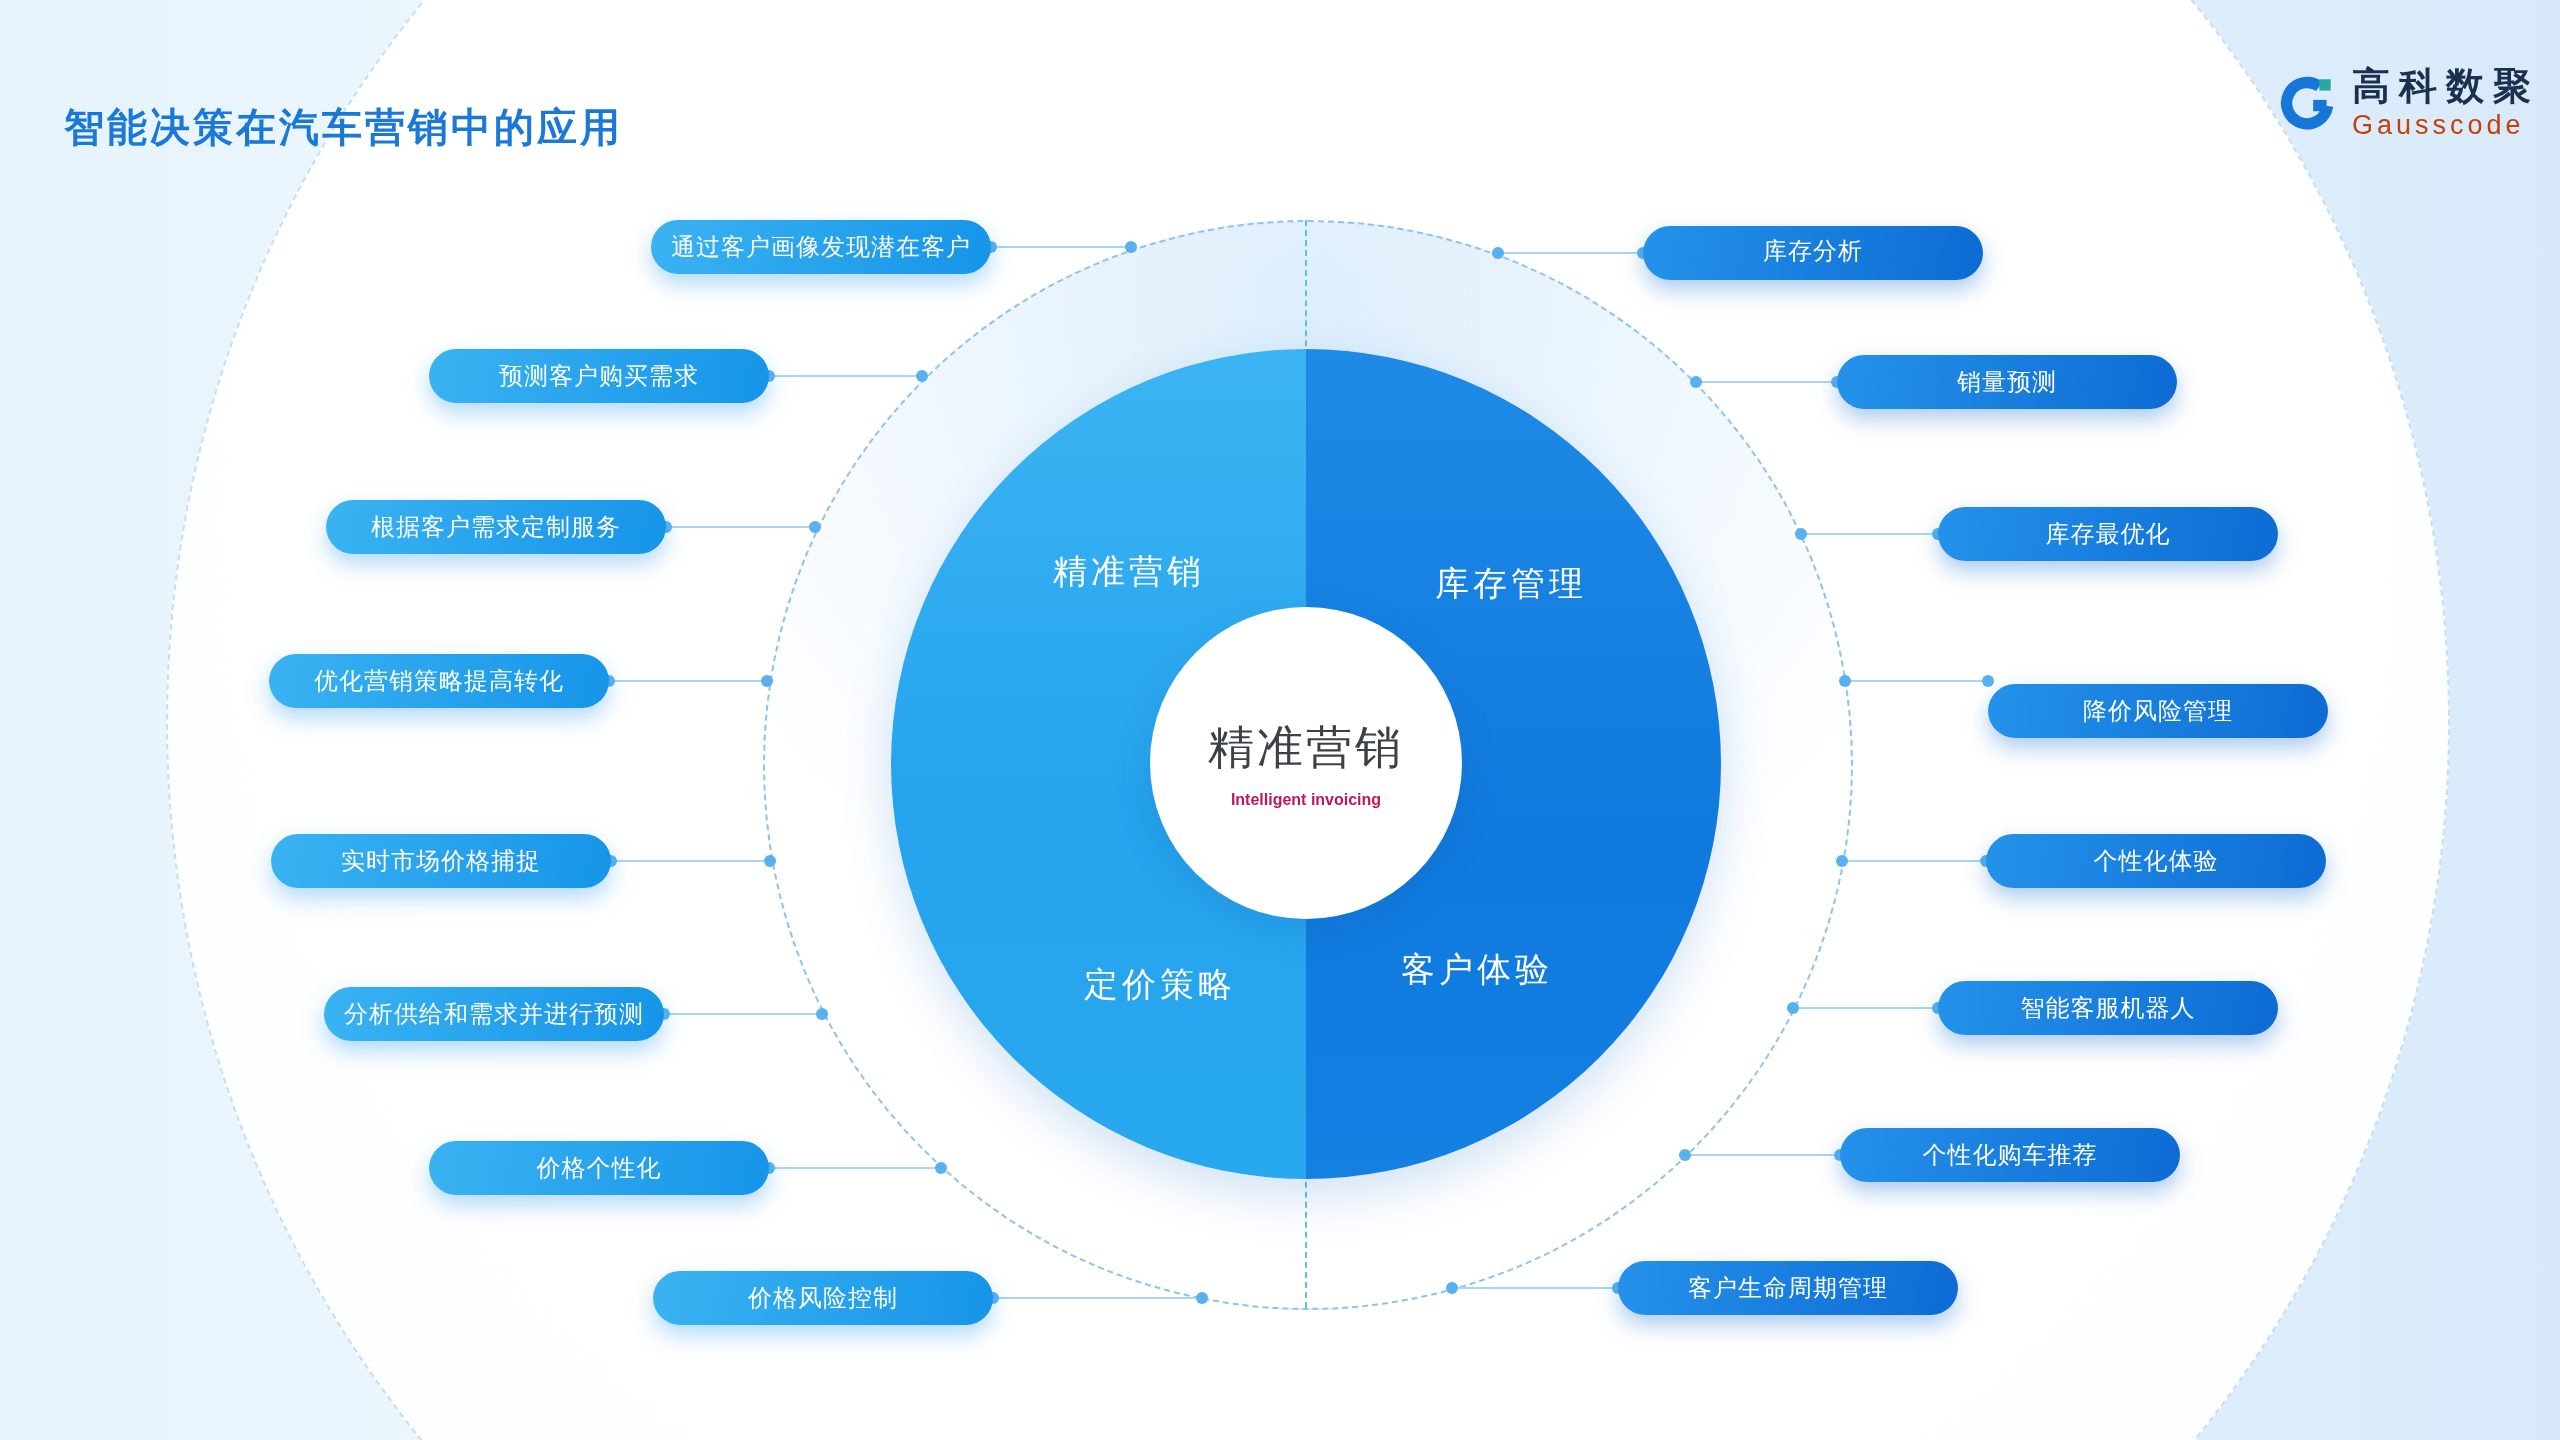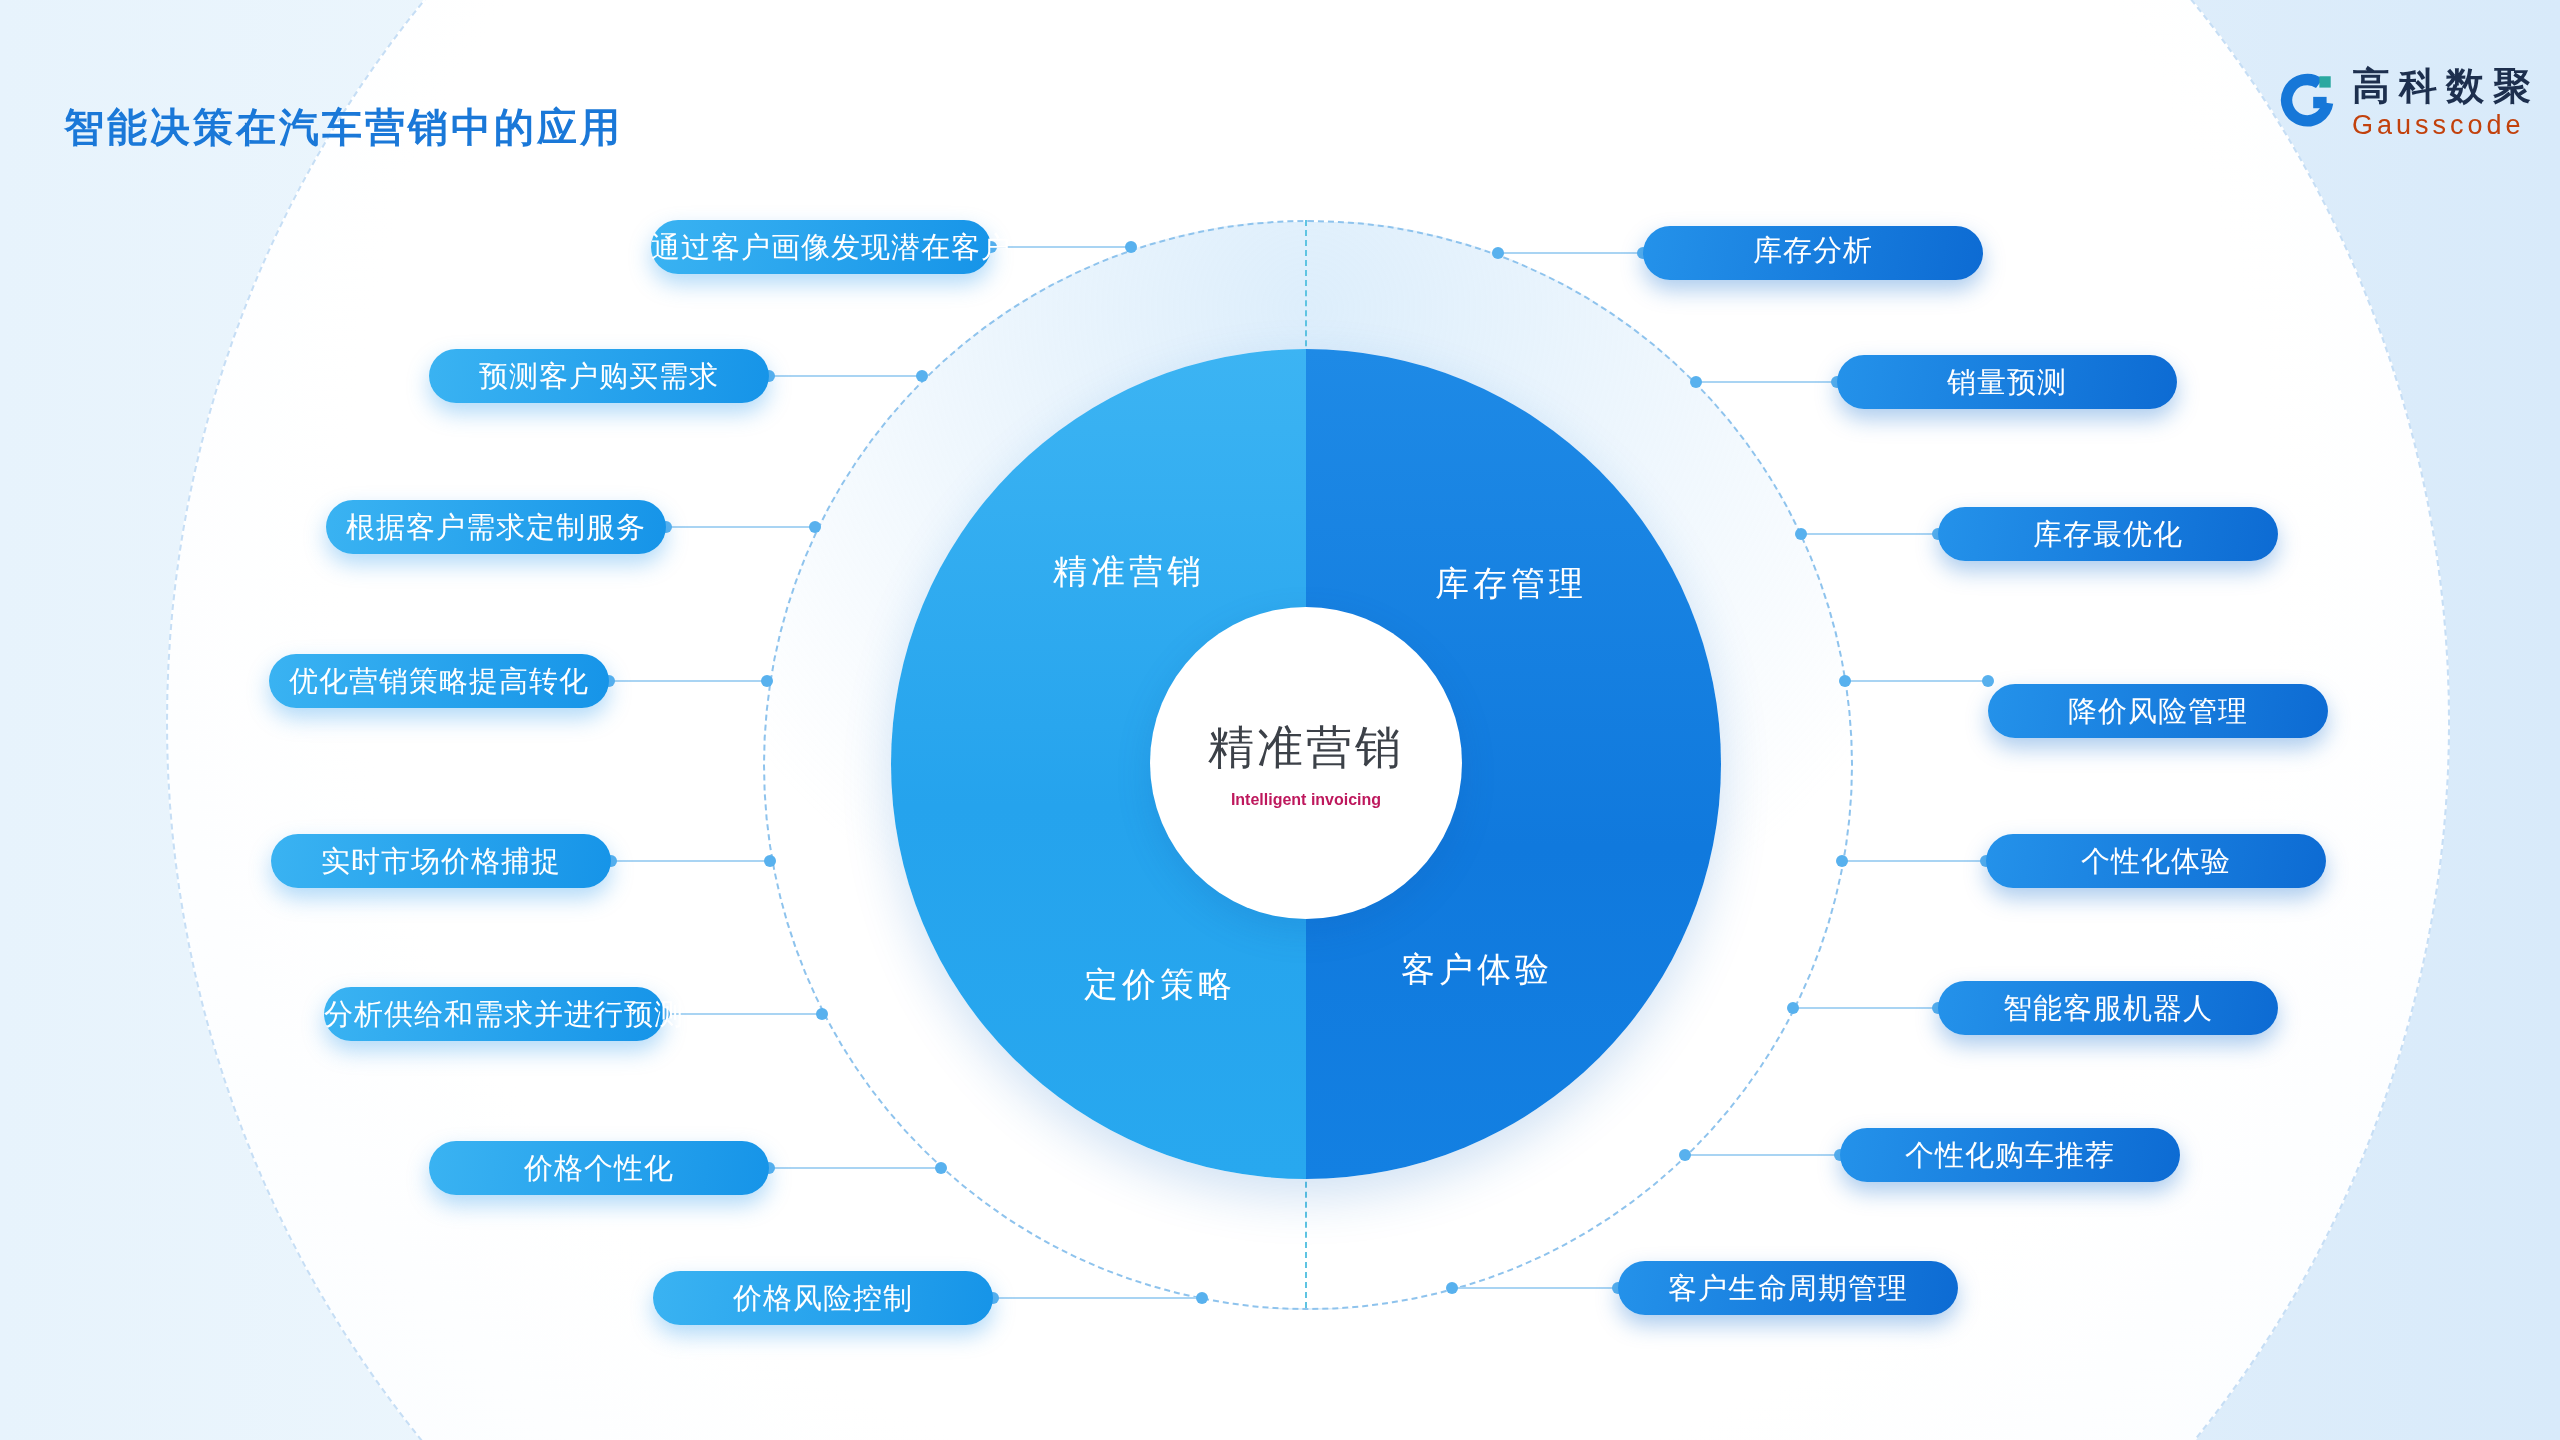--- a/index.html
+++ b/index.html
@@ -41,32 +41,32 @@
   }
   .center-title{font-size:46px;color:#3c4148;font-weight:500;letter-spacing:3px;}
   .center-sub{font-size:16px;color:#be185d;margin-top:12px;font-weight:bold;}
   .quad-label{
     position:absolute;transform:translate(-50%,-50%);
     color:#ffffff;font-size:34px;font-weight:500;letter-spacing:4px;white-space:nowrap;
   }
   .pill{
     position:absolute;transform:translate(-50%,-50%);
     width:340px;height:54px;line-height:54px;border-radius:27px;
-    text-align:center;color:#ffffff;font-size:29px;letter-spacing:1px;white-space:nowrap;
+    text-align:center;color:#ffffff;font-size:24px;letter-spacing:1px;white-space:nowrap;
   }
   .pill-l{background:linear-gradient(100deg,#3ab3f2 0%,#1694e8 100%);
           box-shadow:0 10px 22px rgba(33,150,235,0.35);}
   .pill-r{background:linear-gradient(100deg,#2492ea 0%,#0d6bd3 100%);
           box-shadow:0 10px 22px rgba(18,110,205,0.35);}
   .page-title{
     position:absolute;left:64px;top:100px;
     font-size:40px;font-weight:600;color:#1a78d8;letter-spacing:3px;
   }
   .logo{
-    position:absolute;right:20px;top:66px;display:flex;align-items:center;gap:12px;
+    position:absolute;right:20px;top:66px;display:flex;align-items:flex-end;gap:12px;
   }
   .logo-text{display:flex;flex-direction:column;align-items:flex-start;}
   .logo-name{font-size:38px;font-weight:bold;color:#1d2f4e;letter-spacing:9px;line-height:1.1;}
   .logo-sub{font-size:27px;color:#c2410c;letter-spacing:4px;margin-top:2px;}
   .connectors{position:absolute;left:0;top:0;pointer-events:none;}
 </style>
 </head>
 <body>
 
 <div class="bg-outer-circle"></div>

